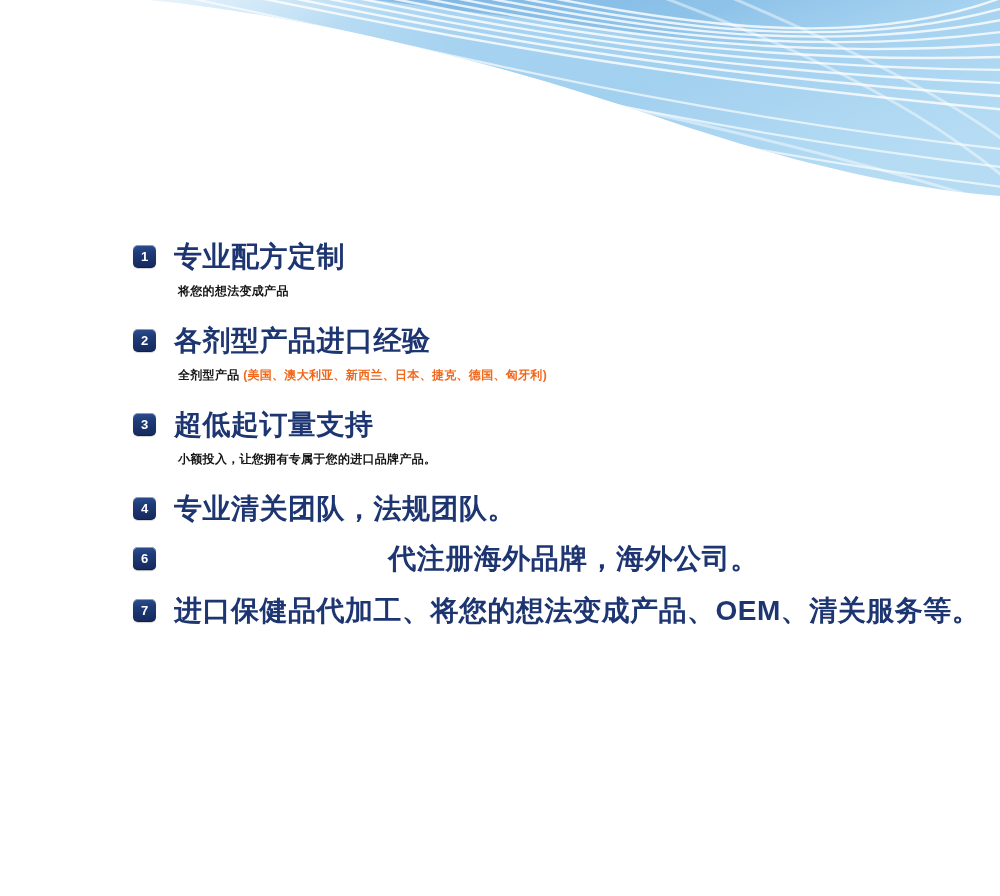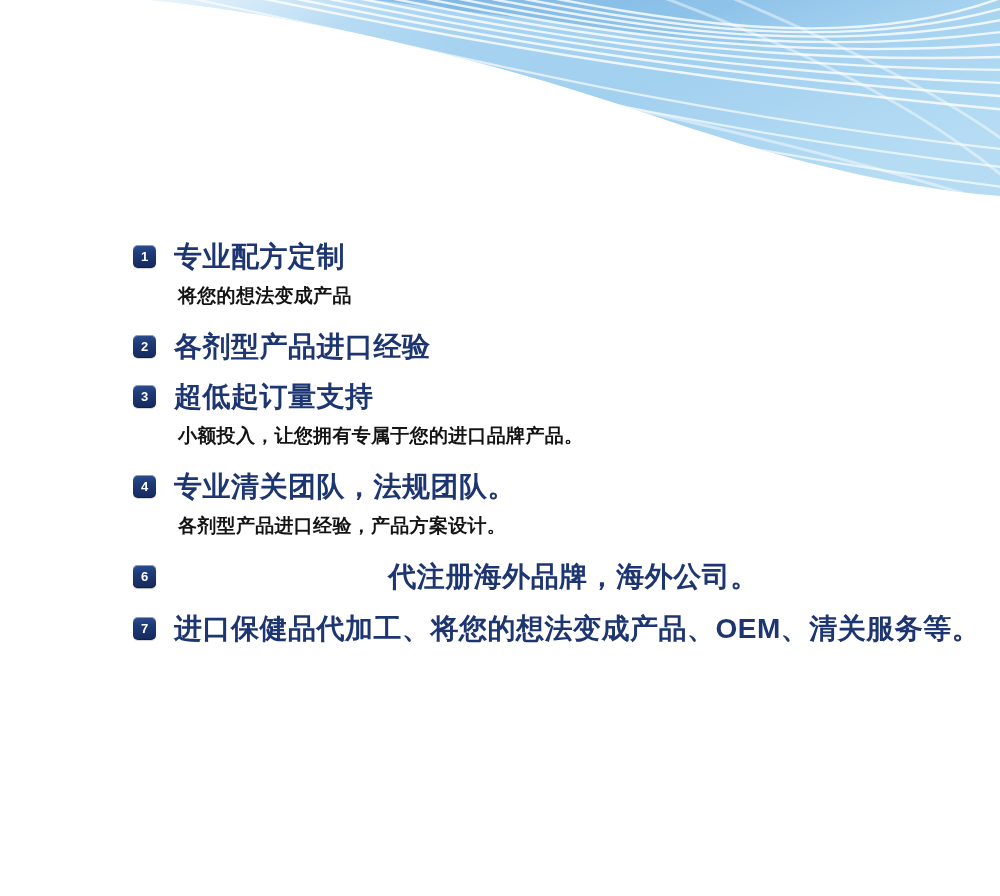--- a/index.html
+++ b/index.html
@@ -75,29 +75,28 @@
 
   .feature-title {
     font-size: 28px;
     font-weight: bold;
     color: #1d3570;
     line-height: 28px;
     letter-spacing: 0.5px;
     white-space: nowrap;
   }
   .feature-sub {
-    font-size: 19px;
+    font-size: 12px;
     font-weight: bold;
     color: #141414;
     line-height: 28px;
-    margin-top: 12px;
+    margin-top: 6px;
     margin-left: 4px;
     letter-spacing: 0.3px;
     white-space: nowrap;
-    font-family: Liberation Mono, monospace;
   }
   .feature-sub .accent {
     color: #f2681b;
   }
   .feature-item.no-sub .feature-title {
     line-height: 28px;
     text-align: center;
   }
 </style>
 </head>
@@ -171,32 +170,32 @@
 
     <div class="feature-item">
       <span class="badge">1</span>
       <div class="feature-title">专业配方定制</div>
       <div class="feature-sub"><span>将您的想法变成产品</span><span class="accent"></span></div>
     </div>
 
     <div class="feature-item">
       <span class="badge">2</span>
       <div class="feature-title">各剂型产品进口经验</div>
+      <div class="feature-sub"><span>全剂型产品 </span><span class="accent">(美国、澳大利亚、新西兰、日本、捷克、德国、匈牙利)</span></div>
     </div>
 
     <div class="feature-item">
       <span class="badge">3</span>
       <div class="feature-title">超低起订量支持</div>
       <div class="feature-sub"><span>小额投入，让您拥有专属于您的进口品牌产品。</span><span class="accent"></span></div>
     </div>
 
     <div class="feature-item">
       <span class="badge">4</span>
       <div class="feature-title">专业清关团队，法规团队。</div>
-      <div class="feature-sub"><span>各剂型产品进口经验，产品方案设计。</span><span class="accent"></span></div>
     </div>
 
     <div class="feature-item">
       <span class="badge">5</span>
     </div>
 
     <div class="feature-item no-sub compact">
       <span class="badge">6</span>
       <div class="feature-title">代注册海外品牌，海外公司。</div>
     </div>

